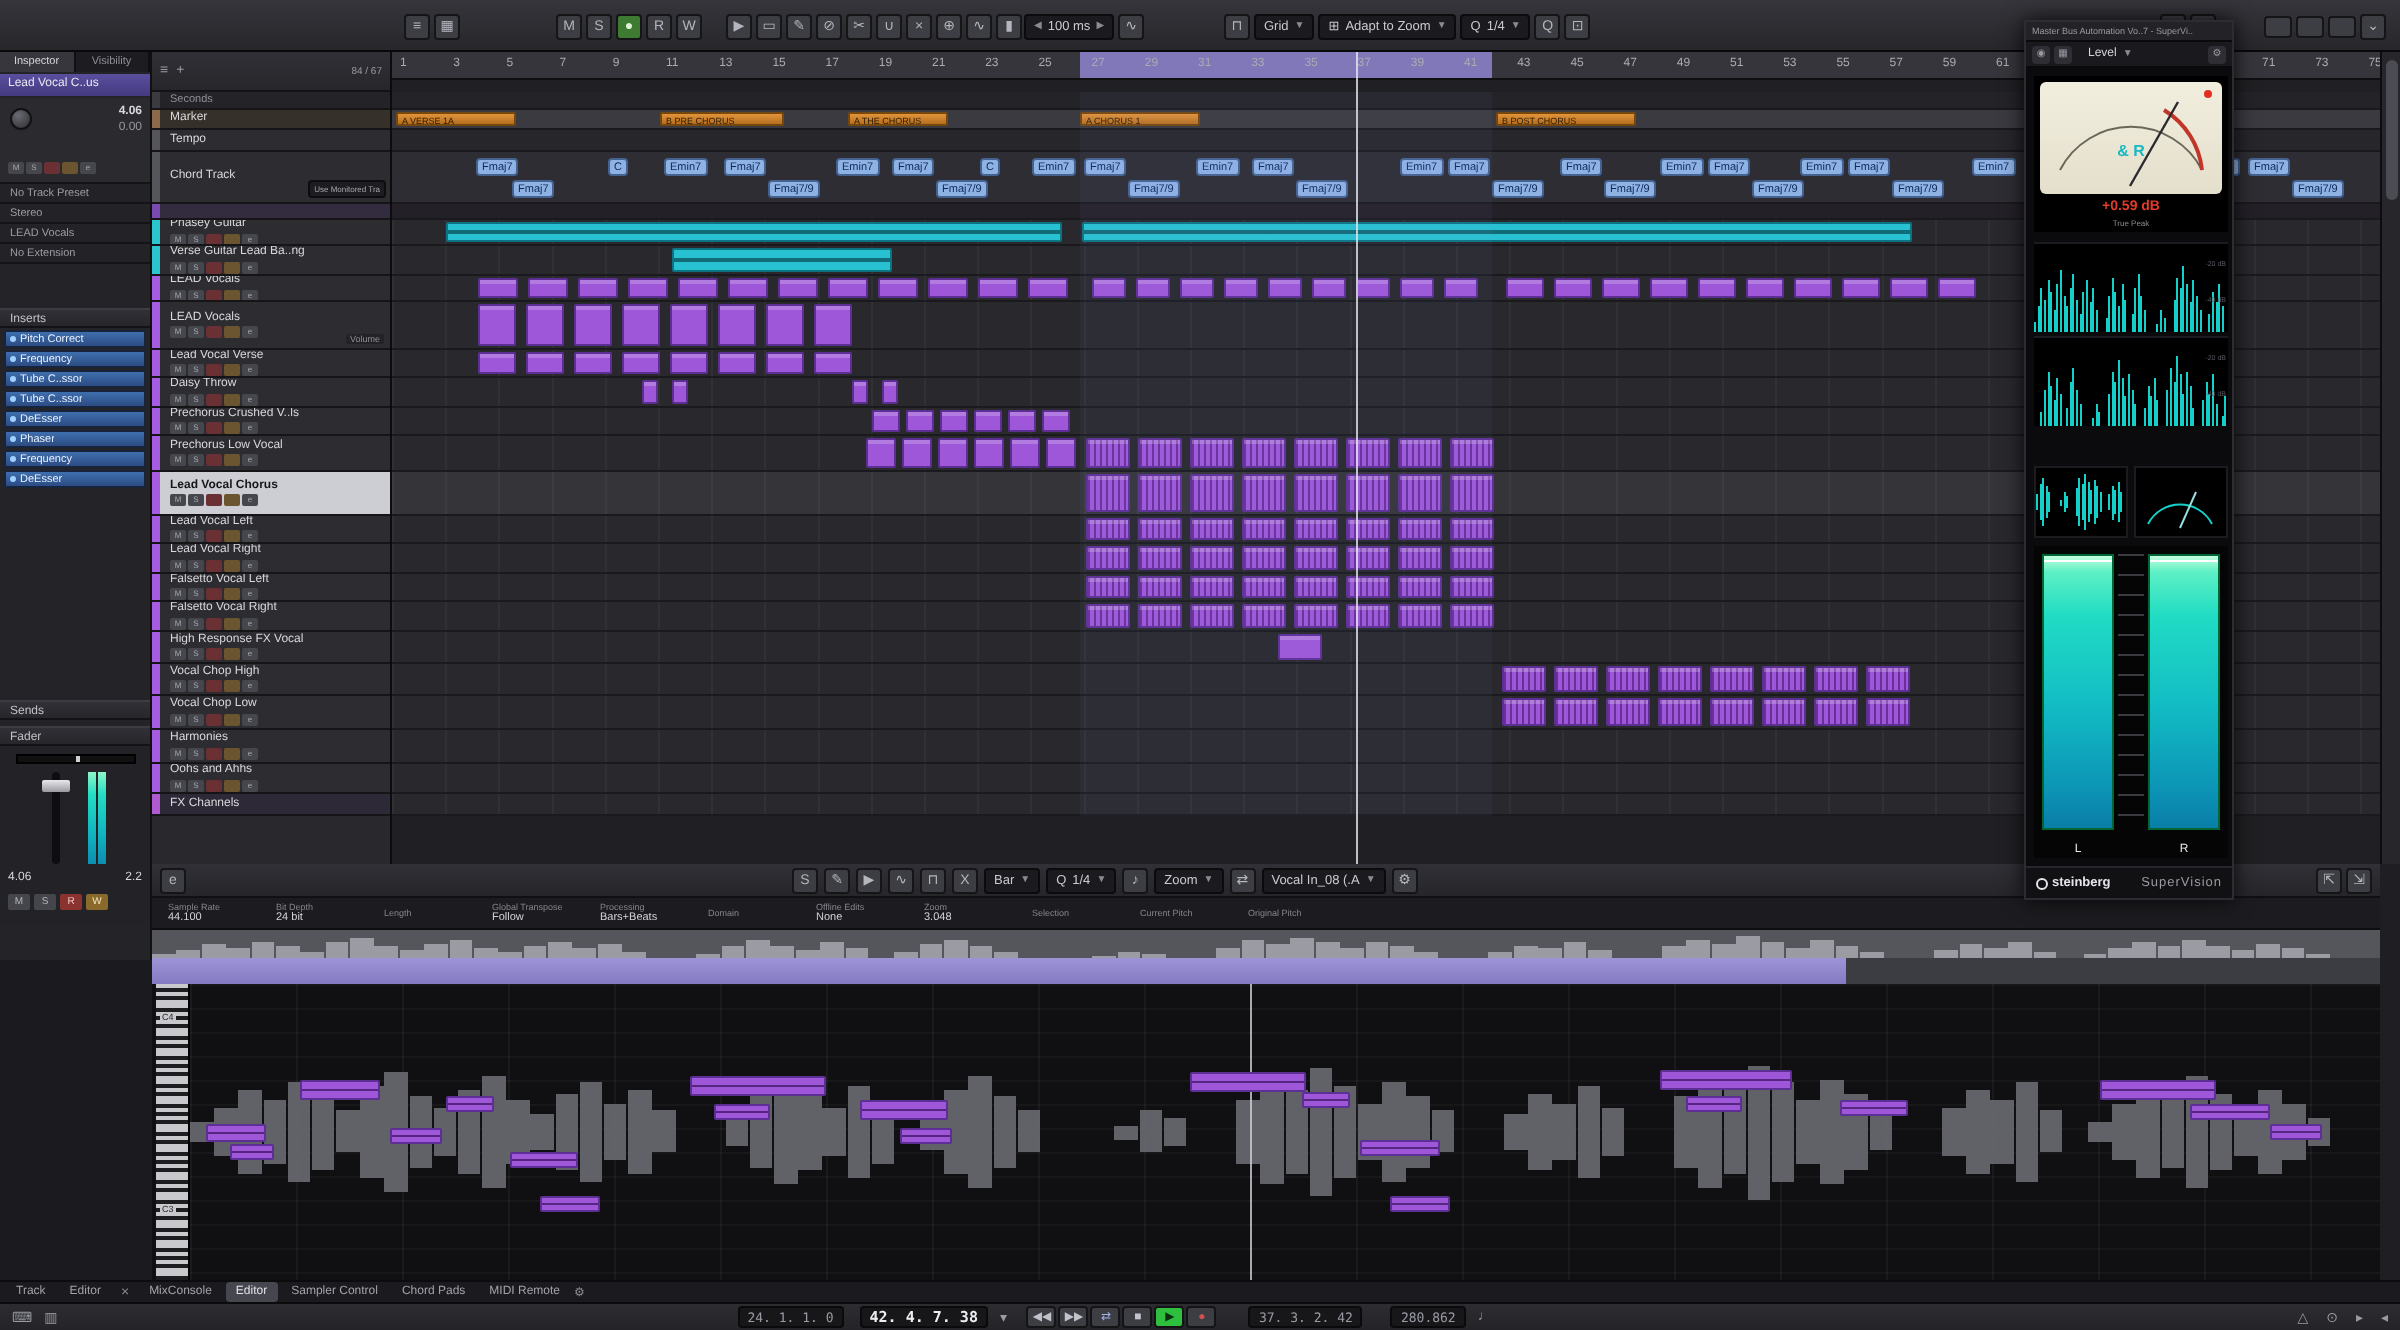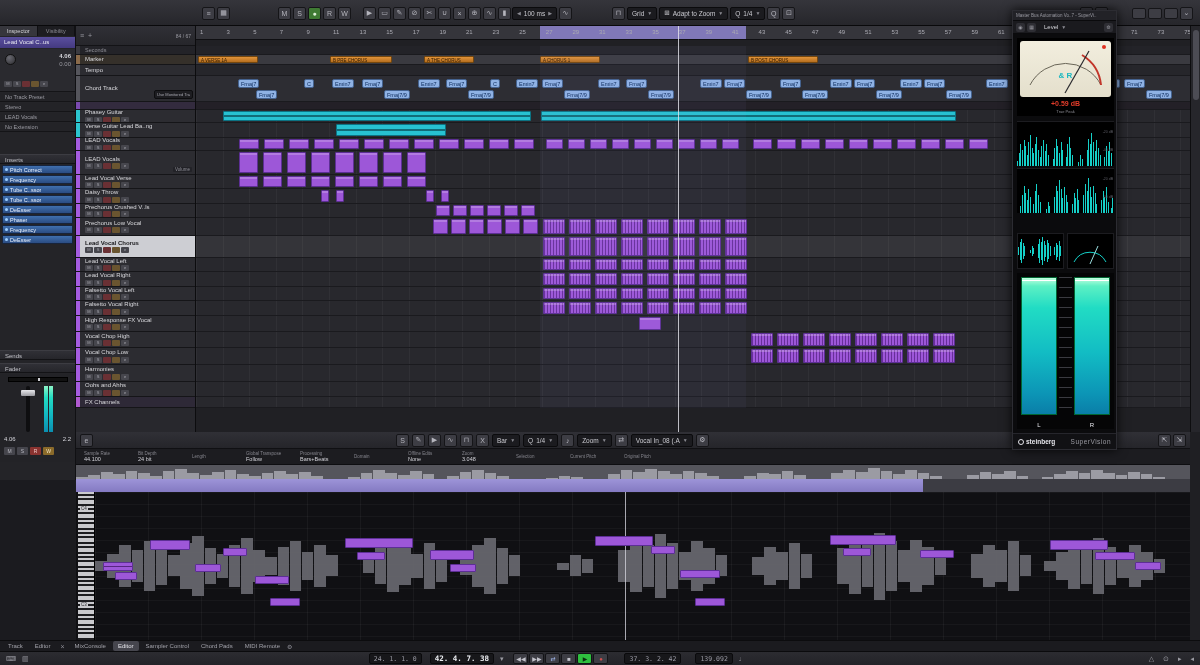--- a/index.html
+++ b/index.html
@@ -1090,21 +1090,21 @@
     <span class="tr-ico">▾</span>
     <span class="trbtns">
         <div class="trbtn ">◀◀</div>
         <div class="trbtn ">▶▶</div>
         <div class="trbtn loop">⇄</div>
         <div class="trbtn ">■</div>
         <div class="trbtn play">▶</div>
         <div class="trbtn rec">●</div>
       </span>
     <span class="tdisp sub" style="margin-left:16px">37. 3. 2. 42</span>
-    <span class="tdisp sub" style="margin-left:14px">139.092</span>
+    <span class="tdisp sub" style="margin-left:14px">280.862</span>
     <span class="tr-ico">♩</span>
     <span style="margin-left:auto;display:flex;gap:3px;margin-right:6px">
       <span class="tr-ico">△</span>
       <span class="tr-ico">⊙</span>
       <span class="tr-ico">▸</span>
       <span class="tr-ico">◂</span>
     </span>
   </div>
 
   <div class="supervision">

